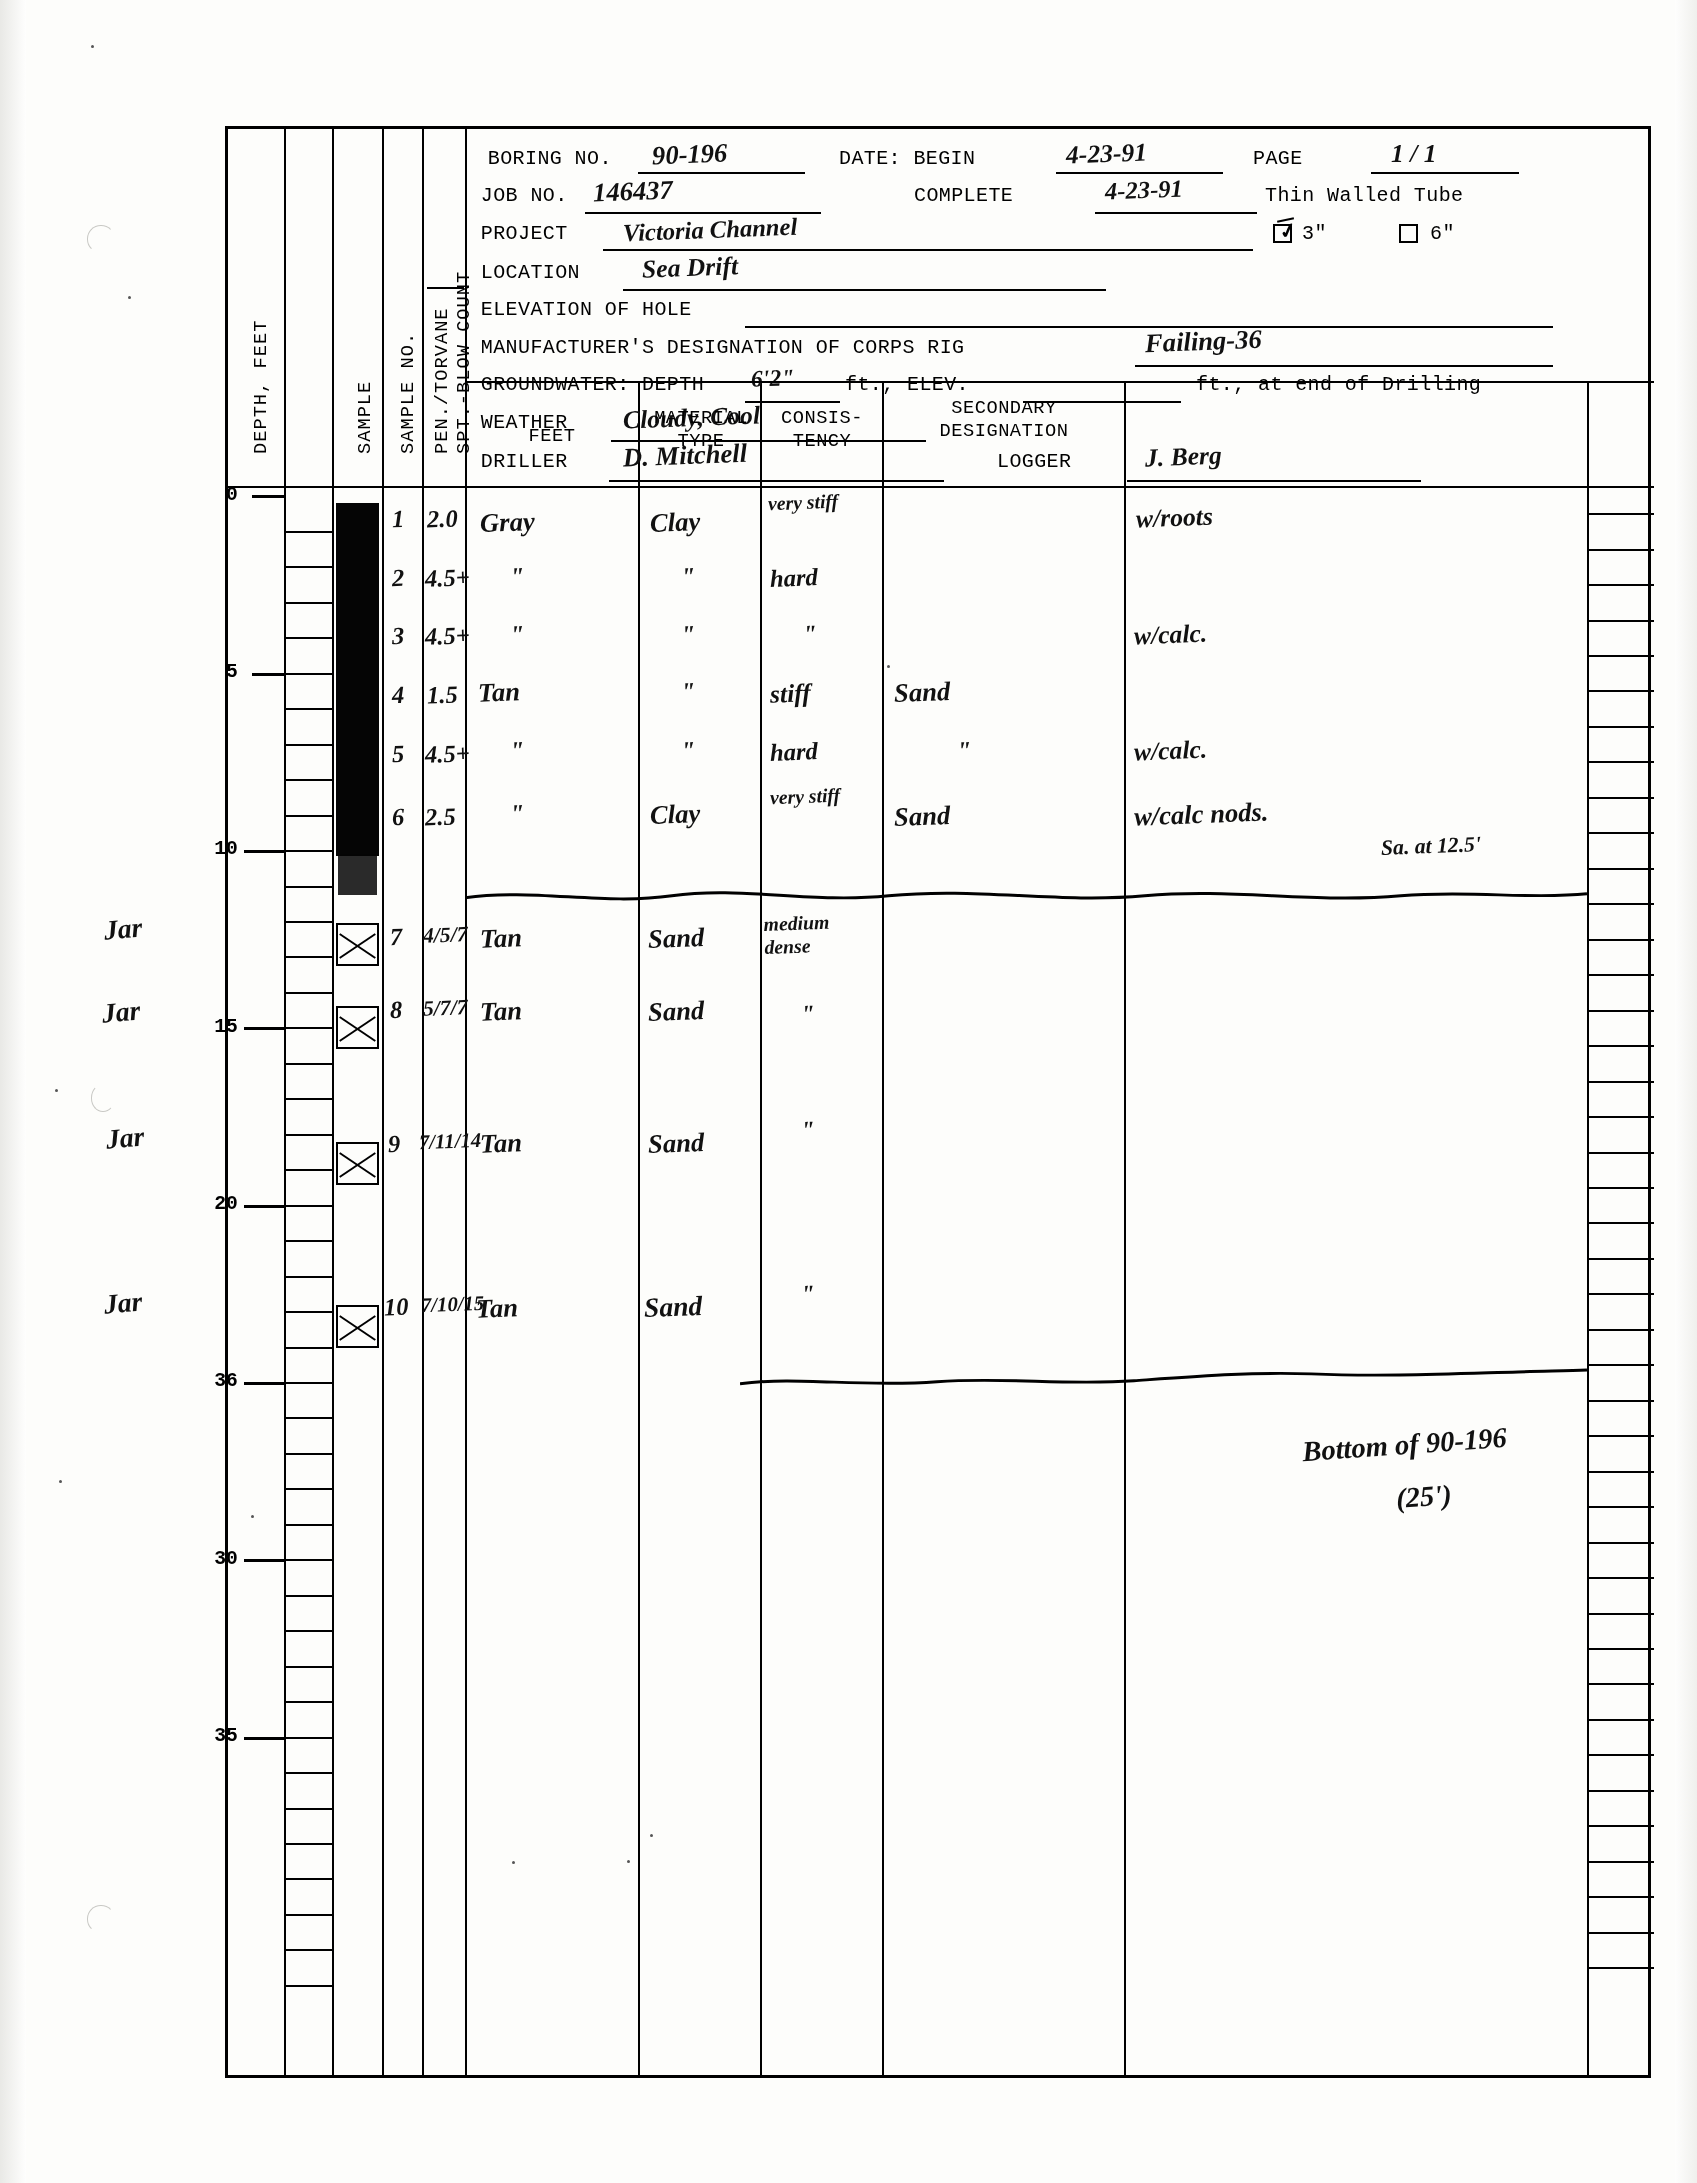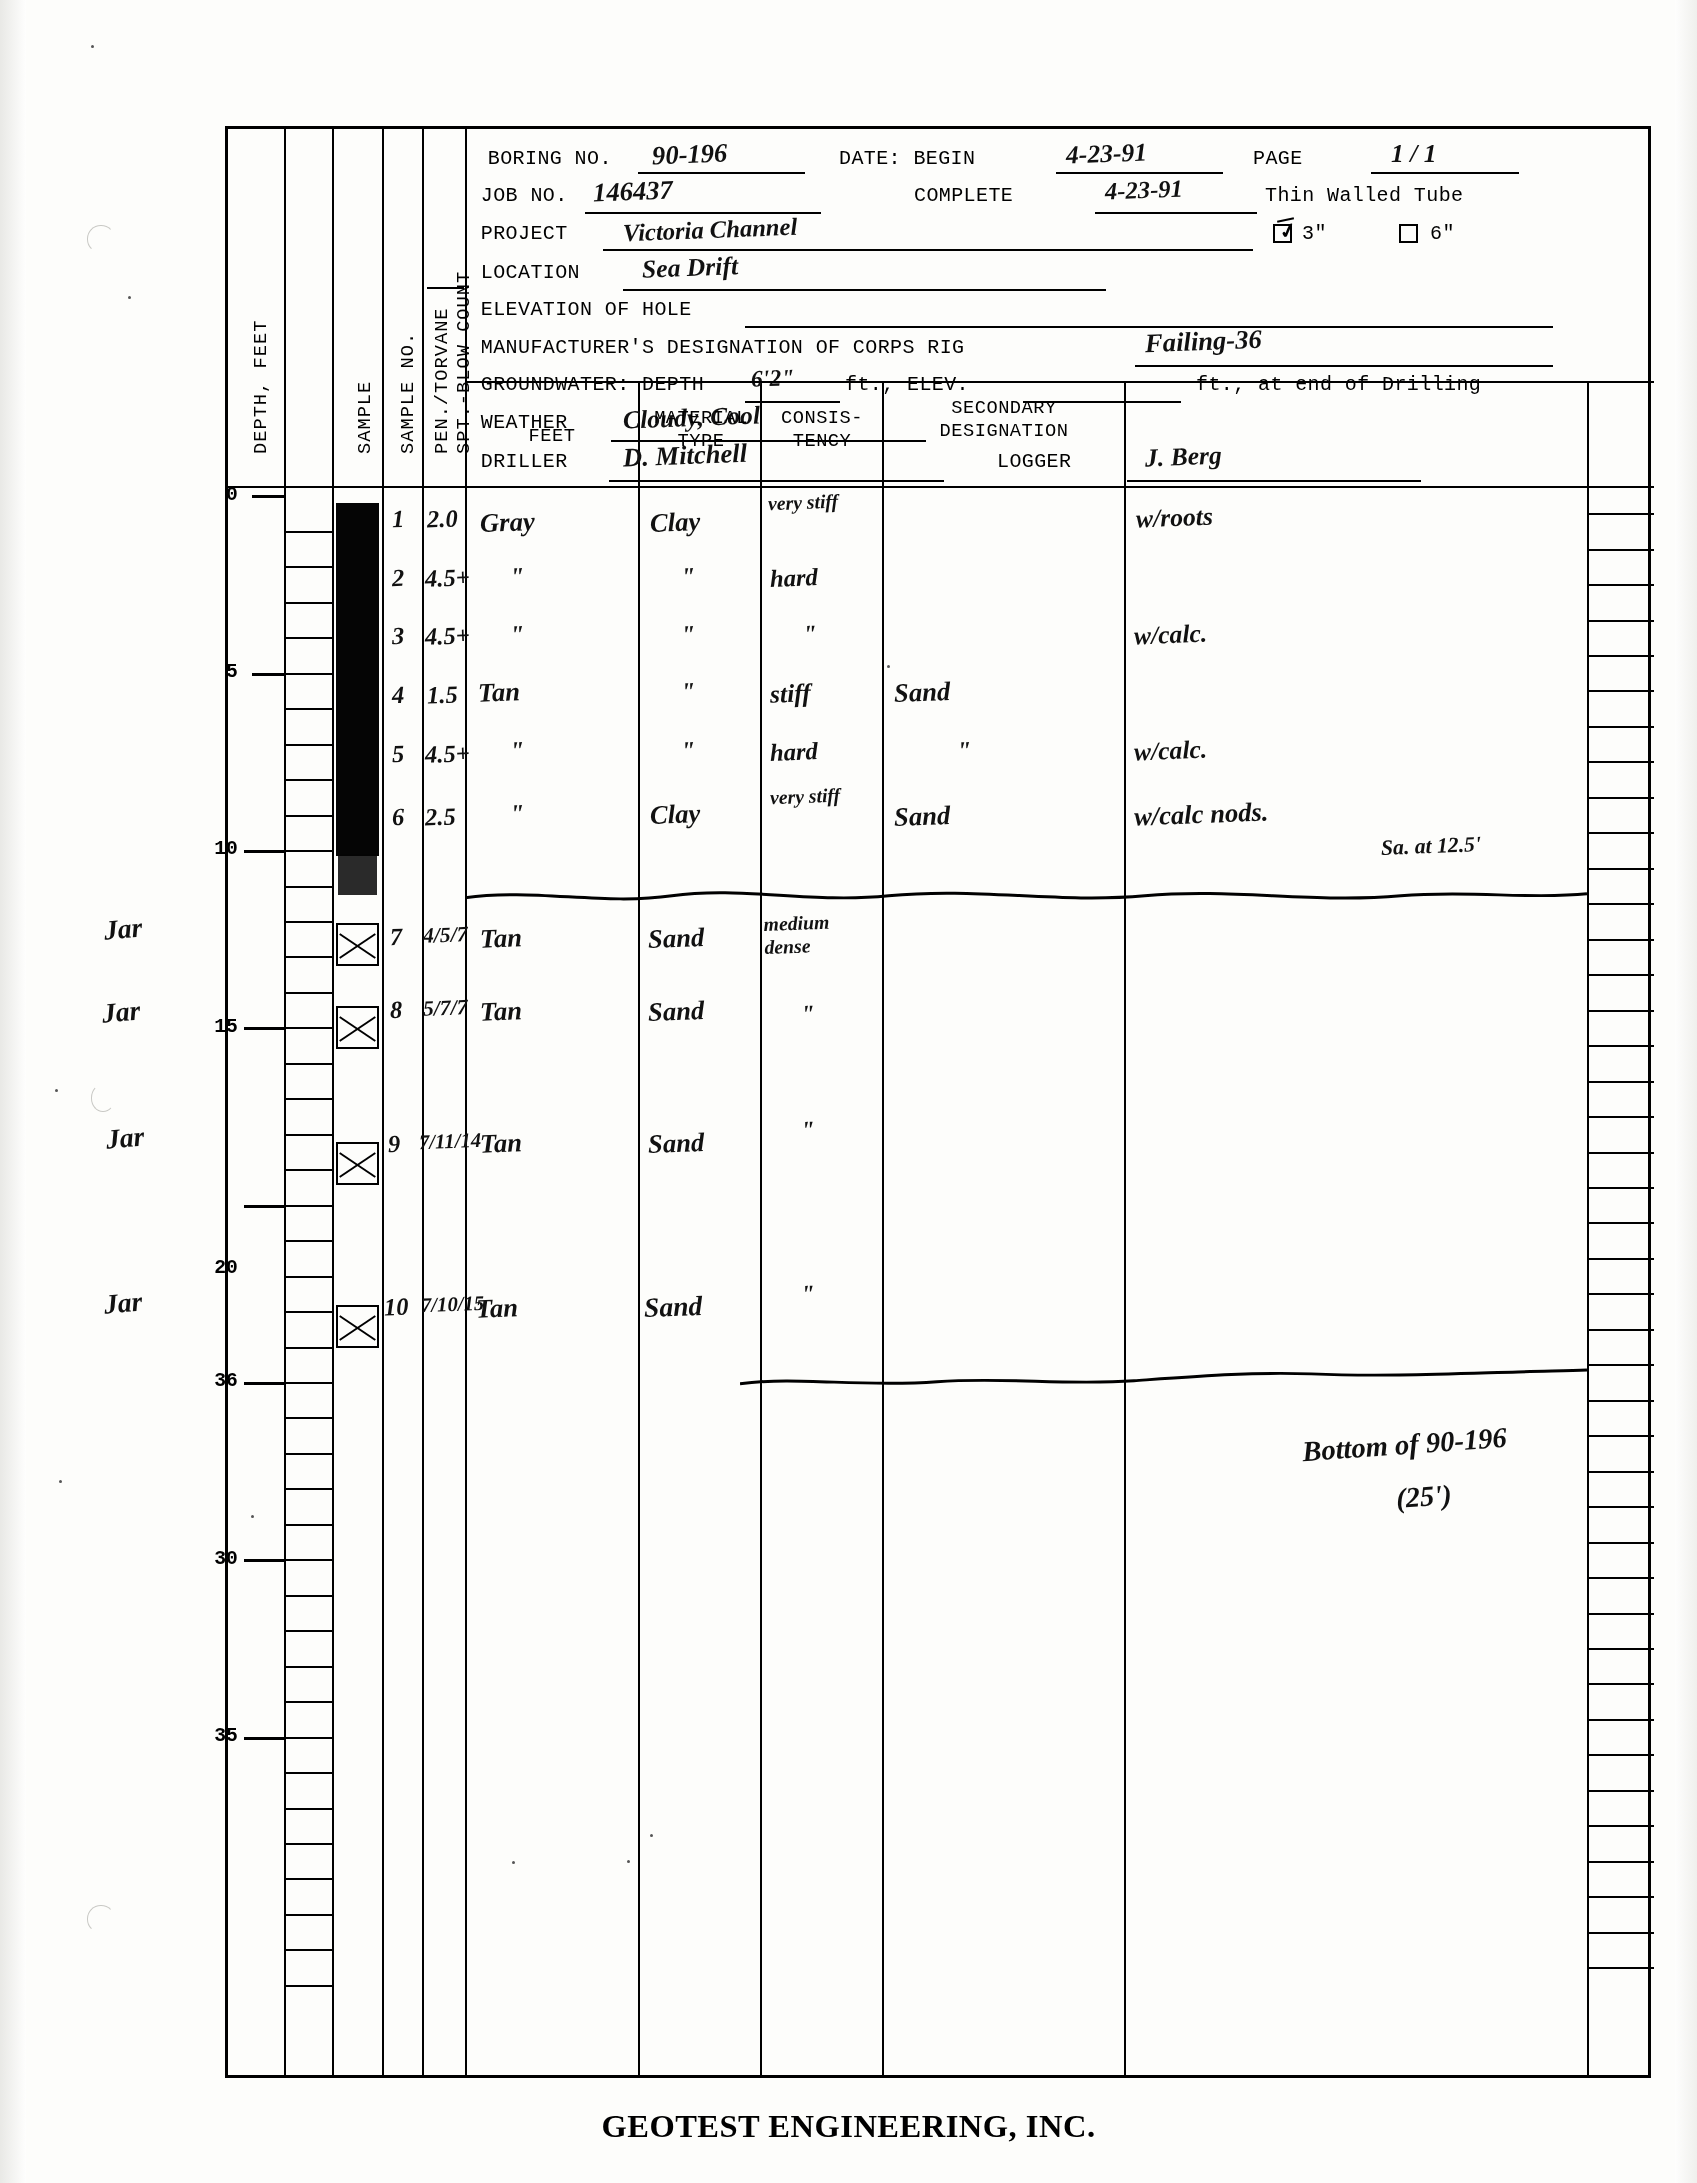--- a/index.html
+++ b/index.html
@@ -207,21 +207,20 @@
   <div class="smalldot" style="left:251px;top:1515px;"></div>
   <div class="smalldot" style="left:512px;top:1861px;"></div>
   <div class="smalldot" style="left:627px;top:1860px;"></div>
   <div class="smalldot" style="left:650px;top:1834px;"></div>
   <div class="smalldot" style="left:887px;top:665px;"></div>
 
   <div style="position:absolute;left:87px;top:225px;width:25.6px;height:25.6px;border:1.6px solid #c9c9c5;border-radius:50%;border-right-color:transparent;border-bottom-color:transparent;"></div>
   <div style="position:absolute;left:91px;top:1084px;width:21.7px;height:25.6px;border:1.6px solid #c9c9c5;border-radius:50%;border-right-color:transparent;border-top-color:transparent;"></div>
   <div style="position:absolute;left:87px;top:1905px;width:25.6px;height:25.6px;border:1.6px solid #c9c9c5;border-radius:50%;border-right-color:transparent;border-bottom-color:transparent;"></div>
 
-  <div class="title-bottom">GEOTEST ENGINEERING, INC.</div>
 
   <div class="frame">
 
     <div class="vrule" style="left:56px;"></div>
     <div class="vrule" style="left:104px;"></div>
     <div class="vrule" style="left:154px;"></div>
     <div class="vrule" style="left:194px;"></div>
     <div class="vrule" style="left:237px;"></div>
     <div class="vrule" style="left:410px;top:252px;"></div>
     <div class="vrule" style="left:532px;top:252px;"></div>
@@ -322,21 +321,21 @@
     <div class="tick" style="left:23.6px; top:544px; width:33px; height:2.5px;"></div>
     <div class="depthnum" style="left:-2px; top:532px;">5</div>
 
     <div class="tick" style="left:15.8px; top:721px; width:41px; height:2.5px;"></div>
     <div class="depthnum" style="left:-13.8px; top:709px;">10</div>
 
     <div class="tick" style="left:15.8px; top:898px; width:41px; height:2.5px;"></div>
     <div class="depthnum" style="left:-13.8px; top:887px;">15</div>
 
     <div class="tick" style="left:15.8px; top:1076px; width:41px; height:2.5px;"></div>
-    <div class="depthnum" style="left:-13.8px; top:1128px;">20</div>
+    <div class="depthnum" style="left:-13.8px; top:1064px;">20</div>
 
     <div class="tick" style="left:15.8px; top:1253px; width:41px; height:2.5px;"></div>
     <div class="depthnum" style="left:-13.8px; top:1241px;">36</div>
 
     <div class="tick" style="left:15.8px; top:1430px; width:41px; height:2.5px;"></div>
     <div class="depthnum" style="left:-13.8px; top:1419px;">30</div>
 
     <div class="tick" style="left:15.8px; top:1608px; width:41px; height:2.5px;"></div>
     <div class="depthnum" style="left:-13.8px; top:1596px;">35</div>
 

